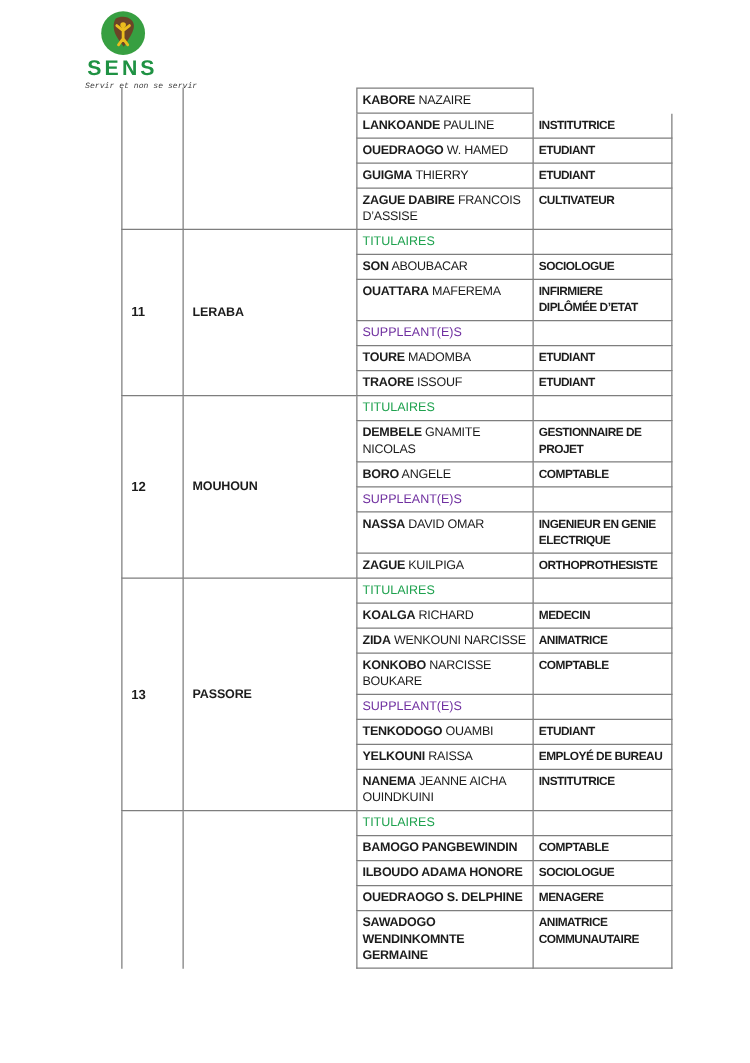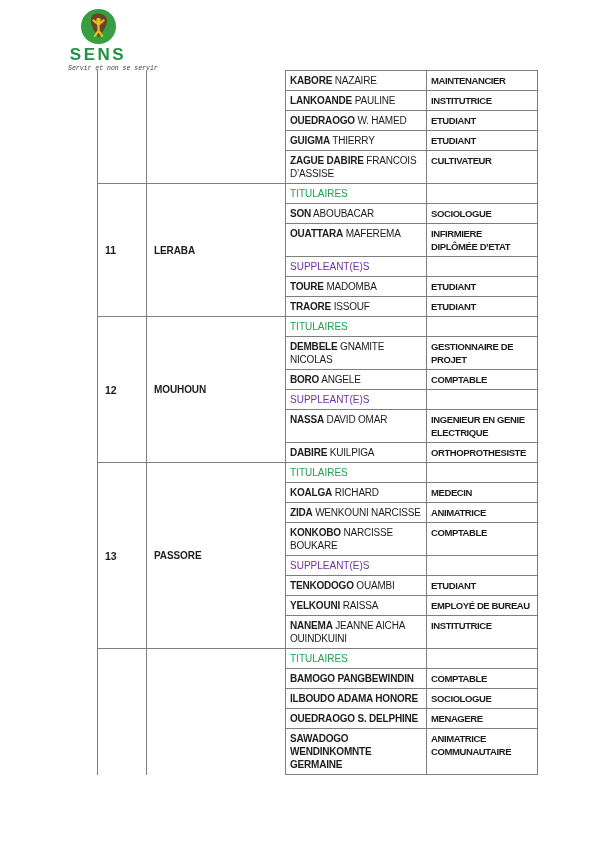--- a/index.html
+++ b/index.html
@@ -64,21 +64,20 @@
     <div class="tagline">Servir et non se servir</div>
   </div>
 
   <div class="table" id="table-root">
       <div class="section sec-first">
         <div class="cell c-num"></div>
         <div class="cell c-prov"></div>
         <div class="rows">
           <div class="row">
             <div class="cell c-name"><b>KABORE</b> <span>NAZAIRE</span></div>
-            <div class="cell c-prof">MAINTENANCIER</div>
           </div>
           <div class="row">
             <div class="cell c-name"><b>LANKOANDE</b> <span>PAULINE</span></div>
             <div class="cell c-prof">INSTITUTRICE</div>
           </div>
           <div class="row">
             <div class="cell c-name"><b>OUEDRAOGO</b> <span>W. HAMED</span></div>
             <div class="cell c-prof">ETUDIANT</div>
           </div>
           <div class="row">
@@ -142,21 +141,21 @@
           <div class="row">
             <div class="cell c-name hdr" style="color: rgb(112, 48, 160);">SUPPLEANT(E)S</div>
             <div class="cell c-prof"></div>
           </div>
           <div class="row">
             <div class="cell c-name"><b>NASSA</b> <span>DAVID OMAR</span></div>
             <div class="cell c-prof">INGENIEUR EN GENIE
 ELECTRIQUE</div>
           </div>
           <div class="row">
-            <div class="cell c-name"><b>DABIRE</b> <span>KUILPIGA</span></div>
+            <div class="cell c-name"><b>ZAGUE</b> <span>KUILPIGA</span></div>
             <div class="cell c-prof">ORTHOPROTHESISTE</div>
           </div>
         </div>
       </div>
       <div class="section">
         <div class="cell c-num">13</div>
         <div class="cell c-prov">PASSORE</div>
         <div class="rows">
           <div class="row">
             <div class="cell c-name hdr" style="color: rgb(31, 162, 79);">TITULAIRES</div>

